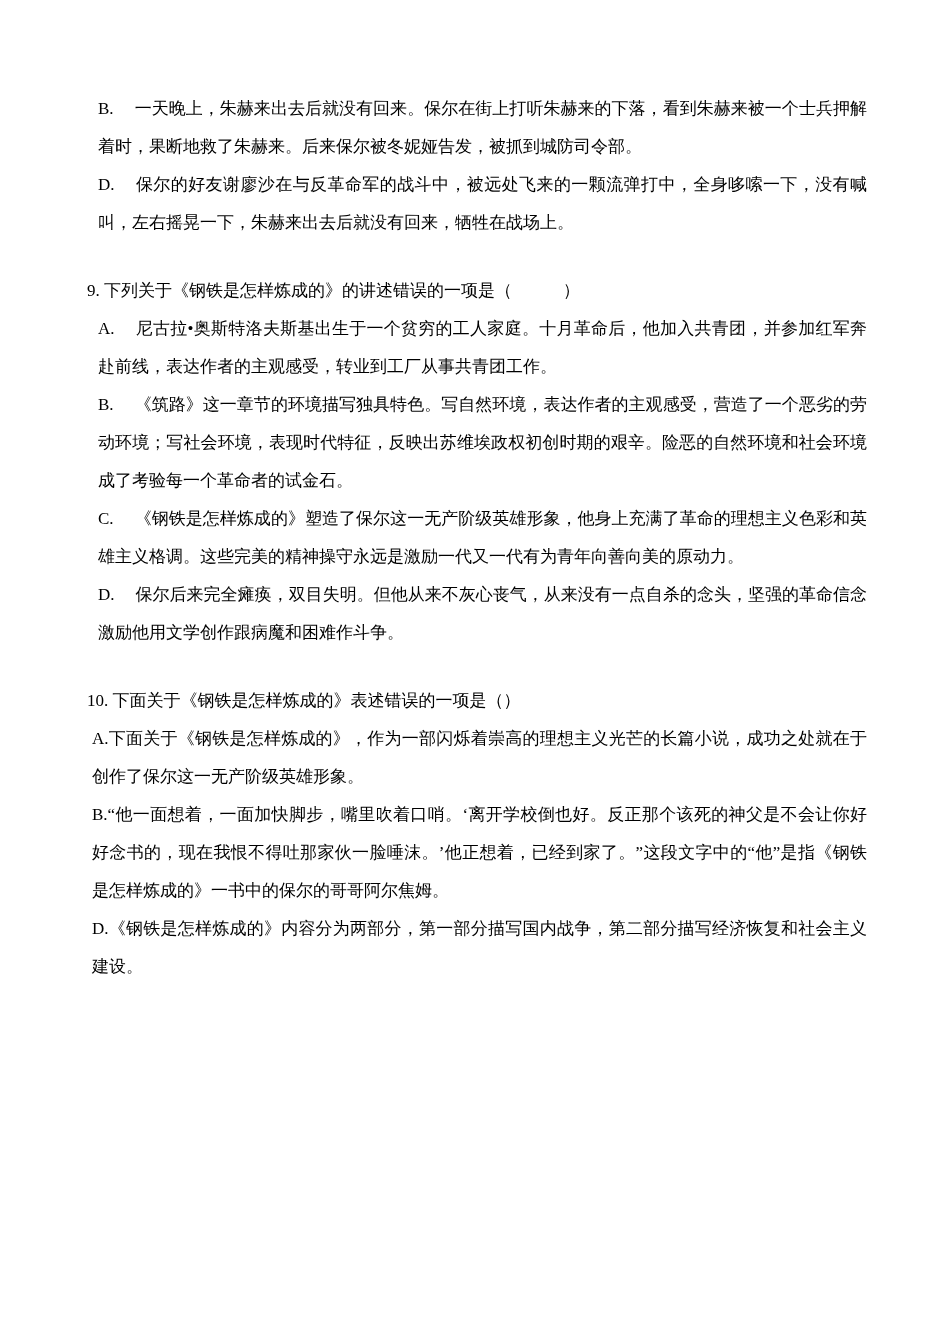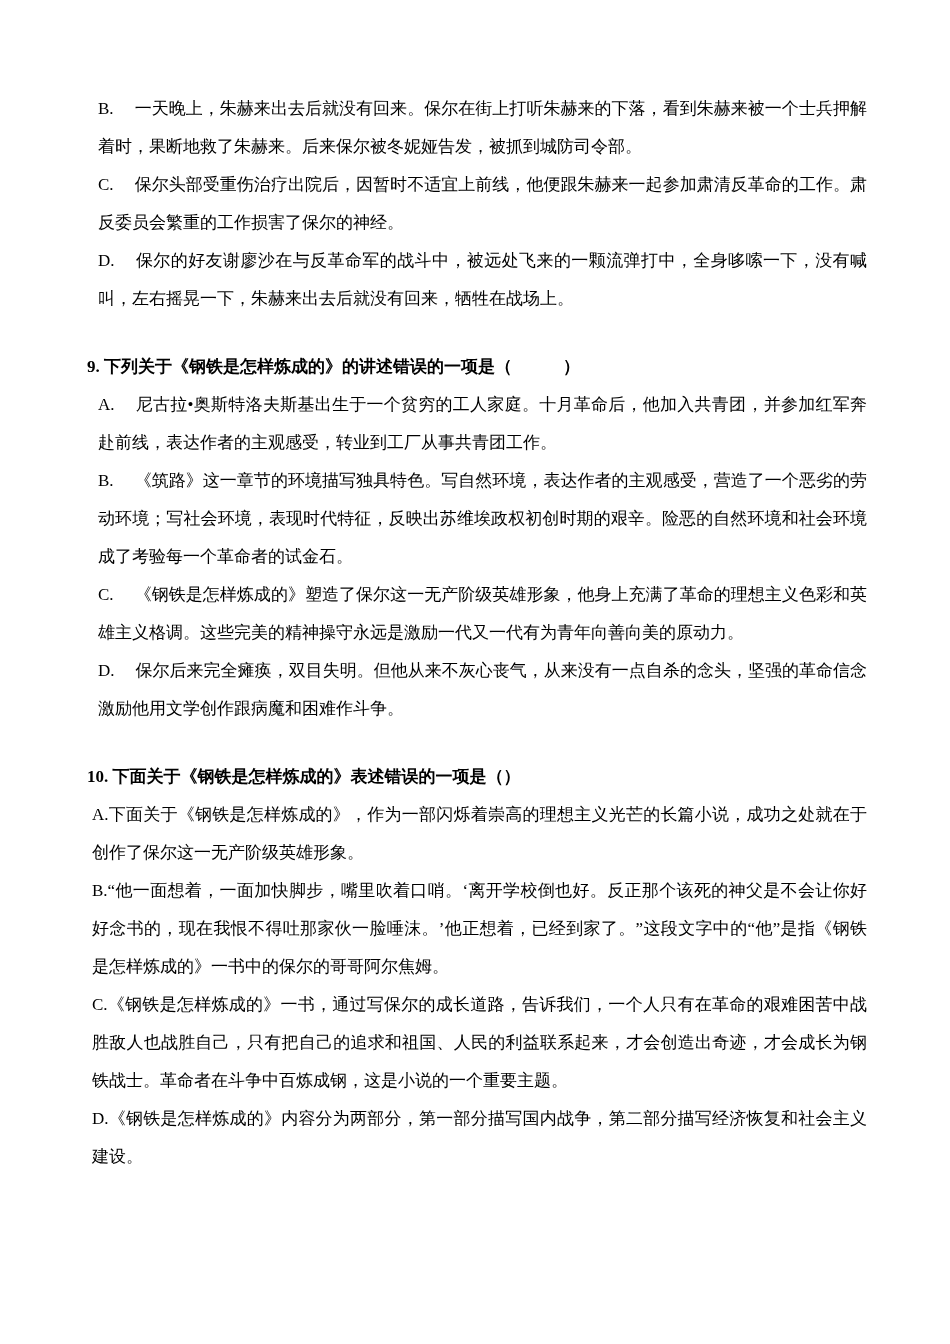--- a/index.html
+++ b/index.html
@@ -26,21 +26,20 @@
     text-align: justify;
   }
   .block { margin: 0; }
   .block + .block { margin-top: 30px; }
   .para {
     margin: 0;
     padding: 0;
   }
   .stem {
     padding-left: 0;
-    font-weight: bold;
   }
   .option-spaced {
     padding-left: 11px;
   }
   .option-spaced .opt-label {
     margin-right: 21px;
   }
   .option-tight {
     padding-left: 5px;
   }
@@ -51,34 +50,32 @@
   .opt-text { display: inline; }
 </style>
 </head>
 <body>
 
 <div class="page">
   <div class="content">
 
     <div class="block">
       <p class="para option-spaced"><span class="opt-label">B.</span><span class="opt-text">一天晚上，朱赫来出去后就没有回来。保尔在街上打听朱赫来的下落，看到朱赫来被一个士兵押解着时，果断地救了朱赫来。后来保尔被冬妮娅告发，被抓到城防司令部。</span></p>
-      <p class="para option-spaced"><span class="opt-label">C.</span><span class="opt-text">保尔头部受重伤治疗出院后，因暂时不适宜上前线，他便跟朱赫来一起参加肃清反革命的工作。肃反委员会繁重的工作损害了保尔的神经。</span></p>
       <p class="para option-spaced"><span class="opt-label">D.</span><span class="opt-text">保尔的好友谢廖沙在与反革命军的战斗中，被远处飞来的一颗流弹打中，全身哆嗦一下，没有喊叫，左右摇晃一下，朱赫来出去后就没有回来，牺牲在战场上。</span></p>
     </div>
 
     <div class="block">
       <p class="para stem">9. 下列关于《钢铁是怎样炼成的》的讲述错误的一项是（　　　）</p>
       <p class="para option-spaced"><span class="opt-label">A.</span><span class="opt-text">尼古拉•奥斯特洛夫斯基出生于一个贫穷的工人家庭。十月革命后，他加入共青团，并参加红军奔赴前线，表达作者的主观感受，转业到工厂从事共青团工作。</span></p>
       <p class="para option-spaced"><span class="opt-label">B.</span><span class="opt-text">《筑路》这一章节的环境描写独具特色。写自然环境，表达作者的主观感受，营造了一个恶劣的劳动环境；写社会环境，表现时代特征，反映出苏维埃政权初创时期的艰辛。险恶的自然环境和社会环境成了考验每一个革命者的试金石。</span></p>
       <p class="para option-spaced"><span class="opt-label">C.</span><span class="opt-text">《钢铁是怎样炼成的》塑造了保尔这一无产阶级英雄形象，他身上充满了革命的理想主义色彩和英雄主义格调。这些完美的精神操守永远是激励一代又一代有为青年向善向美的原动力。</span></p>
       <p class="para option-spaced"><span class="opt-label">D.</span><span class="opt-text">保尔后来完全瘫痪，双目失明。但他从来不灰心丧气，从来没有一点自杀的念头，坚强的革命信念激励他用文学创作跟病魔和困难作斗争。</span></p>
     </div>
 
     <div class="block">
       <p class="para stem">10. 下面关于《钢铁是怎样炼成的》表述错误的一项是（）</p>
       <p class="para option-tight"><span class="opt-label">A.</span><span class="opt-text">下面关于《钢铁是怎样炼成的》，作为一部闪烁着崇高的理想主义光芒的长篇小说，成功之处就在于创作了保尔这一无产阶级英雄形象。</span></p>
       <p class="para option-tight"><span class="opt-label">B.</span><span class="opt-text">“他一面想着，一面加快脚步，嘴里吹着口哨。‘离开学校倒也好。反正那个该死的神父是不会让你好好念书的，现在我恨不得吐那家伙一脸唾沫。’他正想着，已经到家了。”这段文字中的“他”是指《钢铁是怎样炼成的》一书中的保尔的哥哥阿尔焦姆。</span></p>
-      <p class="para option-tight"><span class="opt-label">C.</span><span class="opt-text">《钢铁是怎样炼成的》一书，通过写保尔的成长道路，告诉我们，一个人只有在革命的艰难困苦中战胜敌人也战胜自己，只有把自己的追求和祖国、人民的利益联系起来，才会创造出奇迹，才会成长为钢铁战士。革命者在斗争中百炼成钢，这是小说的一个重要主题。</span></p>
       <p class="para option-tight"><span class="opt-label">D.</span><span class="opt-text">《钢铁是怎样炼成的》内容分为两部分，第一部分描写国内战争，第二部分描写经济恢复和社会主义建设。</span></p>
     </div>
 
   </div>
 </div>
 
 </body></html>

